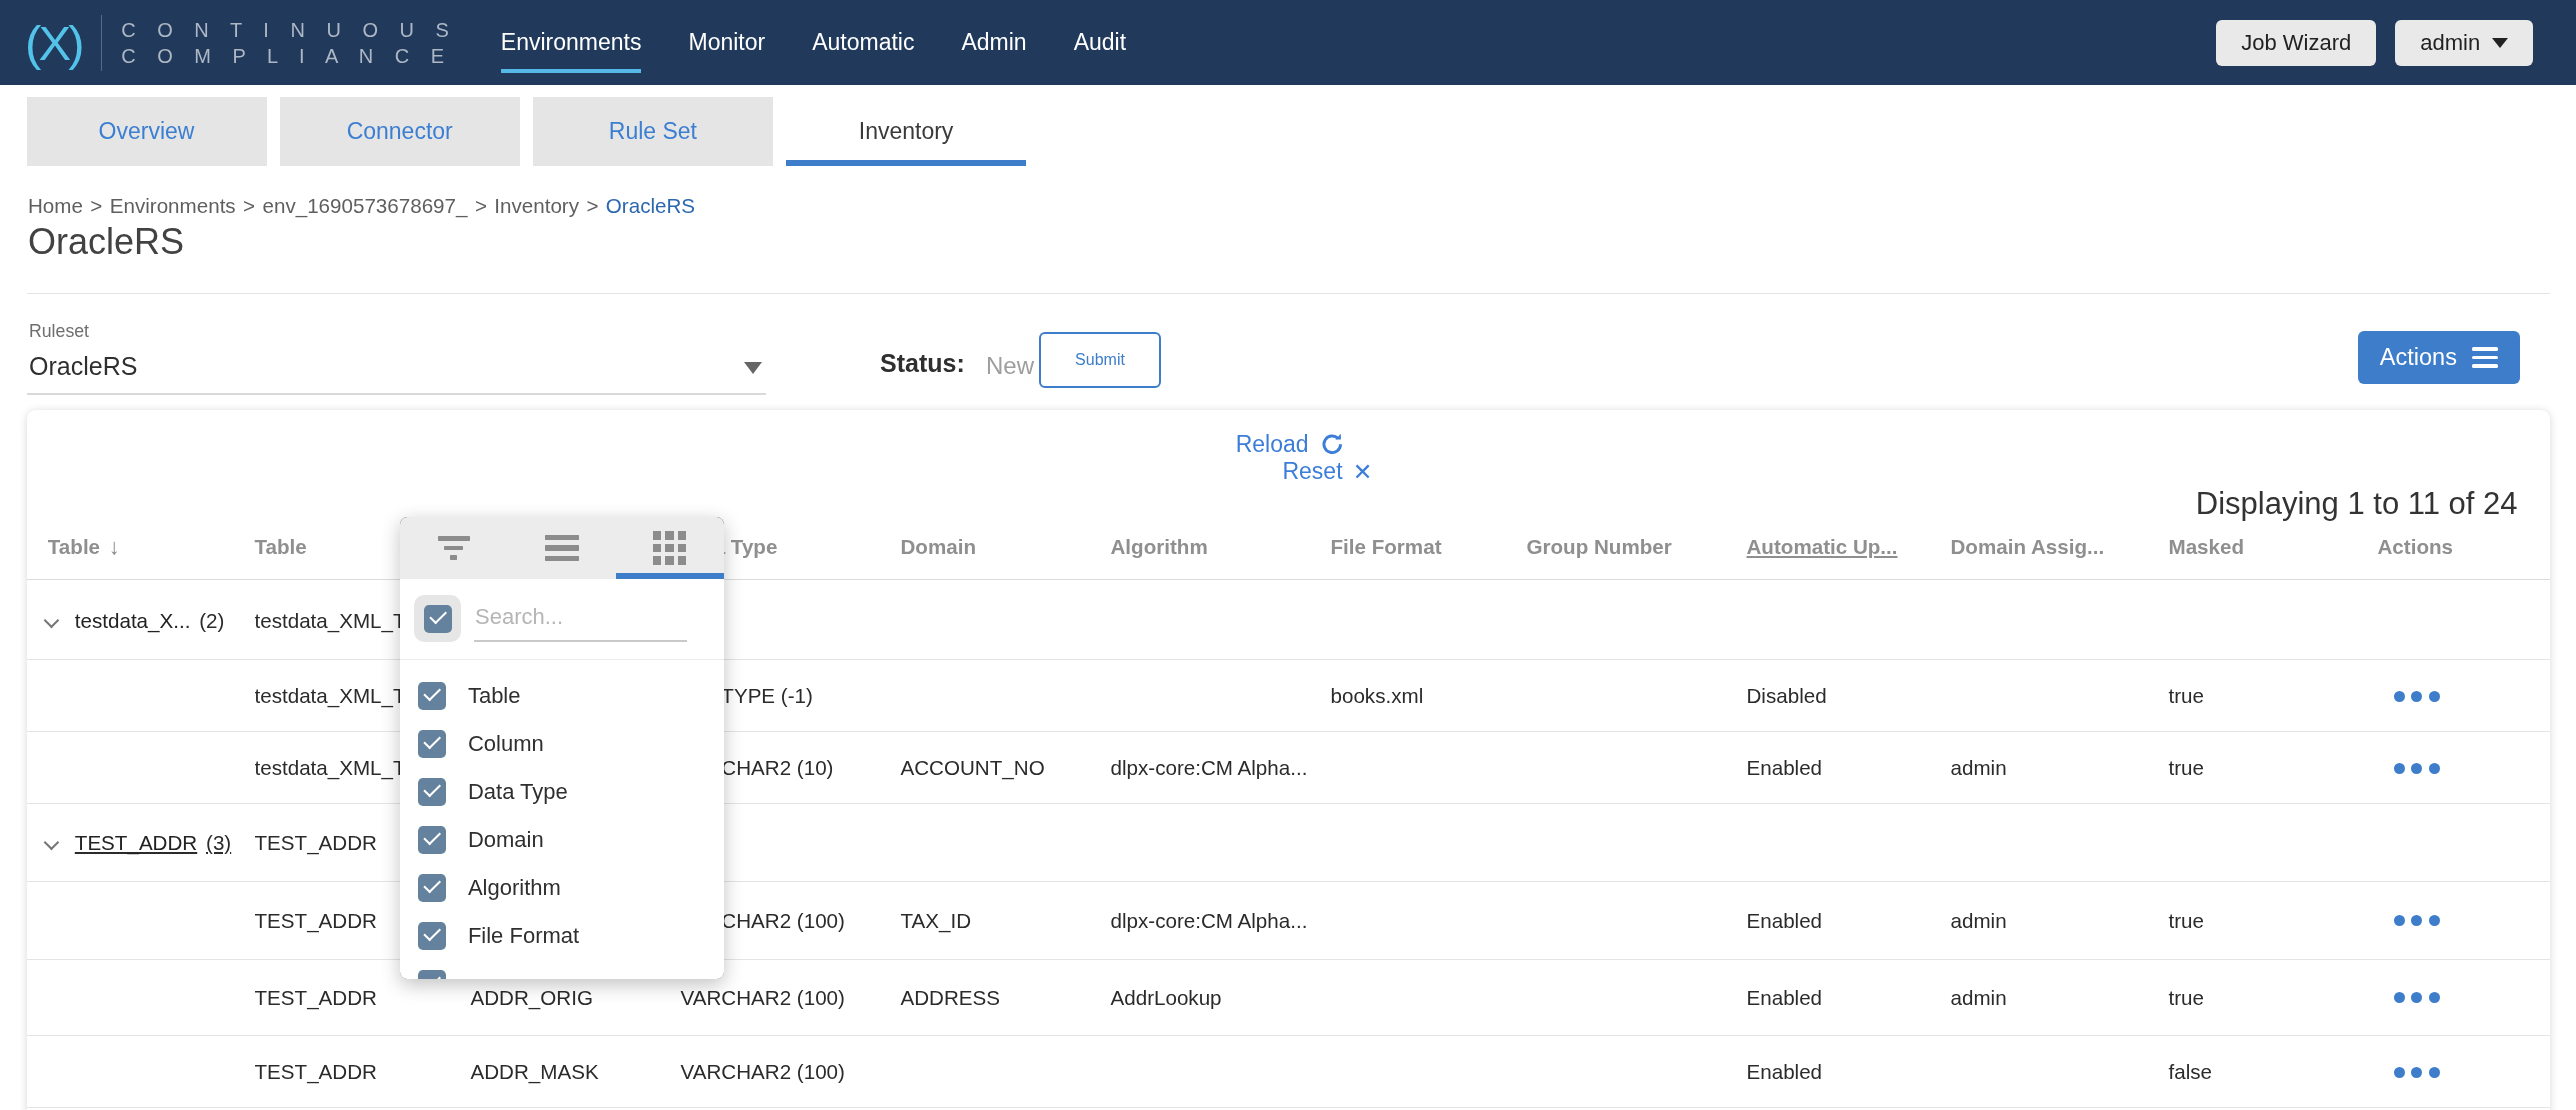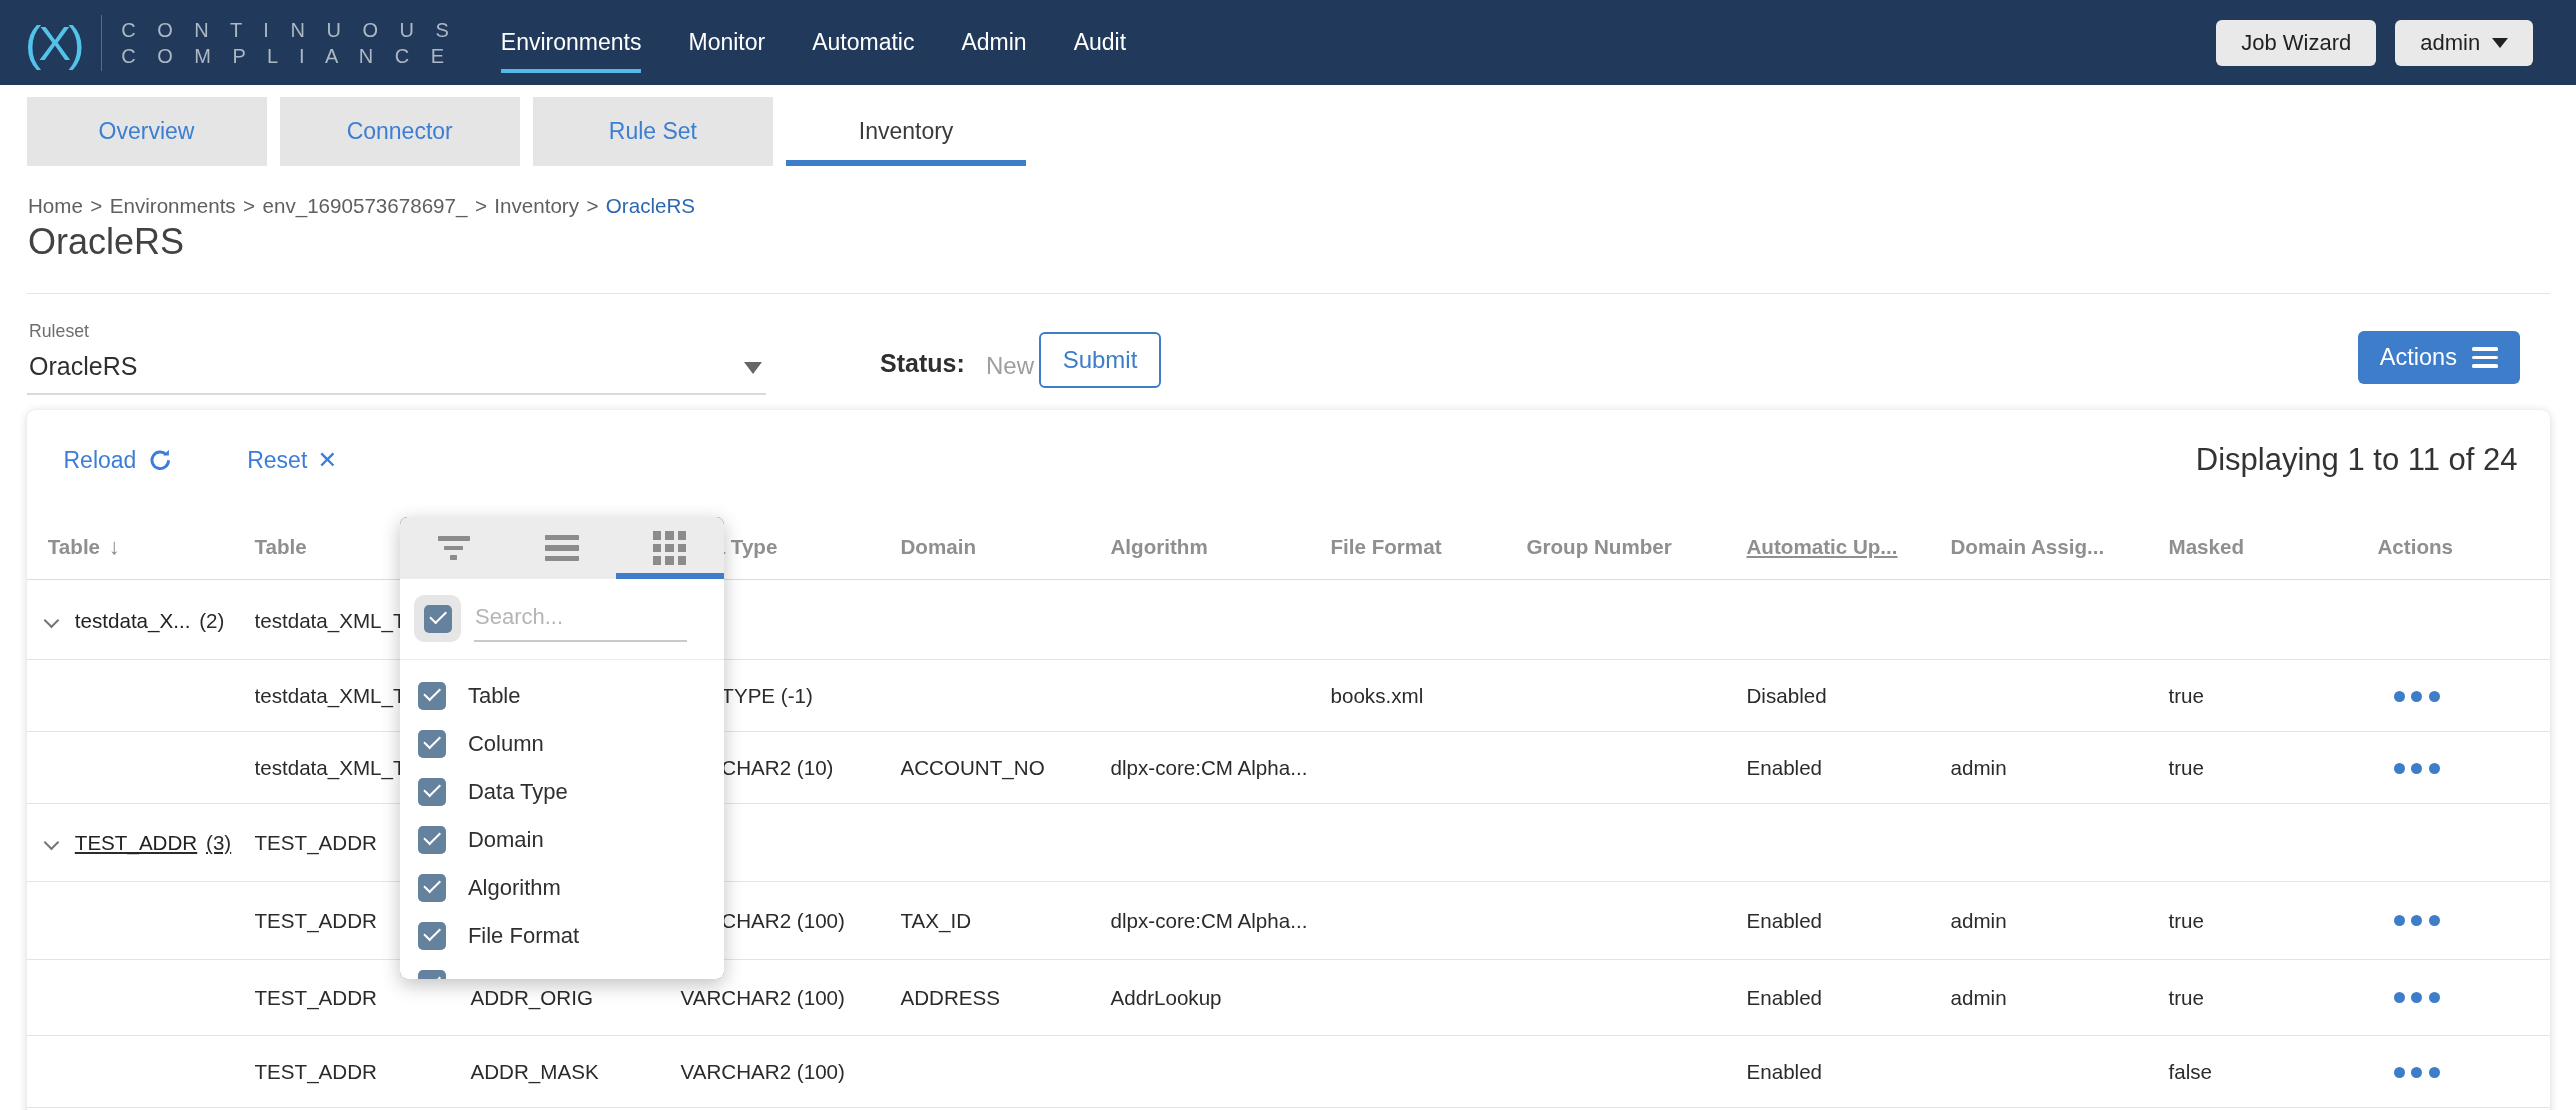--- a/index.html
+++ b/index.html
@@ -42,32 +42,32 @@
   
   .ruleset-label{position:absolute;left:29px;top:321px;font-size:17.7px;color:#6e6e6e;}
   .ruleset-value{position:absolute;left:29px;top:352px;font-size:25px;color:#2f2f2f;}
   .ruleset-caret{position:absolute;left:744px;top:362px;width:0;height:0;
                  border-left:9.6px solid transparent;border-right:9.6px solid transparent;
                  border-top:12.5px solid #666;cursor:pointer;}
   .ruleset-underline{position:absolute;left:26.5px;top:393px;width:739px;height:1.5px;background:#d9d9d9;}
   .status-label{position:absolute;left:880px;top:349px;font-size:25px;font-weight:700;color:#2f2f2f;}
   .status-value{position:absolute;left:986px;top:352px;font-size:24px;color:#9e9e9e;}
   .submit-btn{position:absolute;left:1039px;top:332px;width:122px;height:56px;background:#fff;
-              border:2.2px solid #3d7dca;border-radius:5.9px;color:#3d7dca;font-size:24px;cursor:pointer;
+              border:2.2px solid #3d7dca;border-radius:5.9px;color:#3d7dca;font-size:16px;cursor:pointer;
               font-family:"Liberation Sans", sans-serif;}
   .actions-btn{position:absolute;left:2358px;top:331px;width:162px;height:53px;background:#3d7dca;
                border:none;border-radius:5.9px;color:#fff;font-size:23.5px;display:flex;align-items:center;
                justify-content:center;gap:14.7px;cursor:pointer;font-family:"Liberation Sans", sans-serif;}
   .burger{display:flex;flex-direction:column;gap:5.1px;}
   .burger span{display:block;width:26.5px;height:3.7px;background:#fff;border-radius:1.5px;}
 
   
   .card{position:absolute;left:26.5px;top:410px;width:2523px;height:721px;background:#fff;
         border-radius:8.8px;box-shadow:0 1.5px 8.8px rgba(0,0,0,.16);}
-  .toolbar{position:absolute;left:37px;right:32px;top:20.6px;height:59px;display:flex;align-items:center;}
+  .toolbar{position:absolute;left:37px;right:32px;top:20.6px;height:59px;display:flex;align-items:center;flex-direction:column;}
   .link{color:#3b7dd8;font-size:23px;display:flex;align-items:center;gap:10.3px;cursor:pointer;}
   .link + .link{margin-left:74px;}
   .x-glyph{font-size:23.5px;color:#3b7dd8;}
   .displaying{margin-left:auto;font-size:31px;color:#333;}
 
   
   .thead{position:absolute;left:0;top:104px;width:2523px;height:66px;border-bottom:1.5px solid #dcdcdc;}
   .th{position:absolute;top:0;height:66px;line-height:66px;font-size:20.6px;font-weight:700;color:#8f8f8f;
       white-space:nowrap;}
   .sort-arrow{color:#8a8a8a;font-size:22px;margin-left:8.8px;font-weight:400;}

